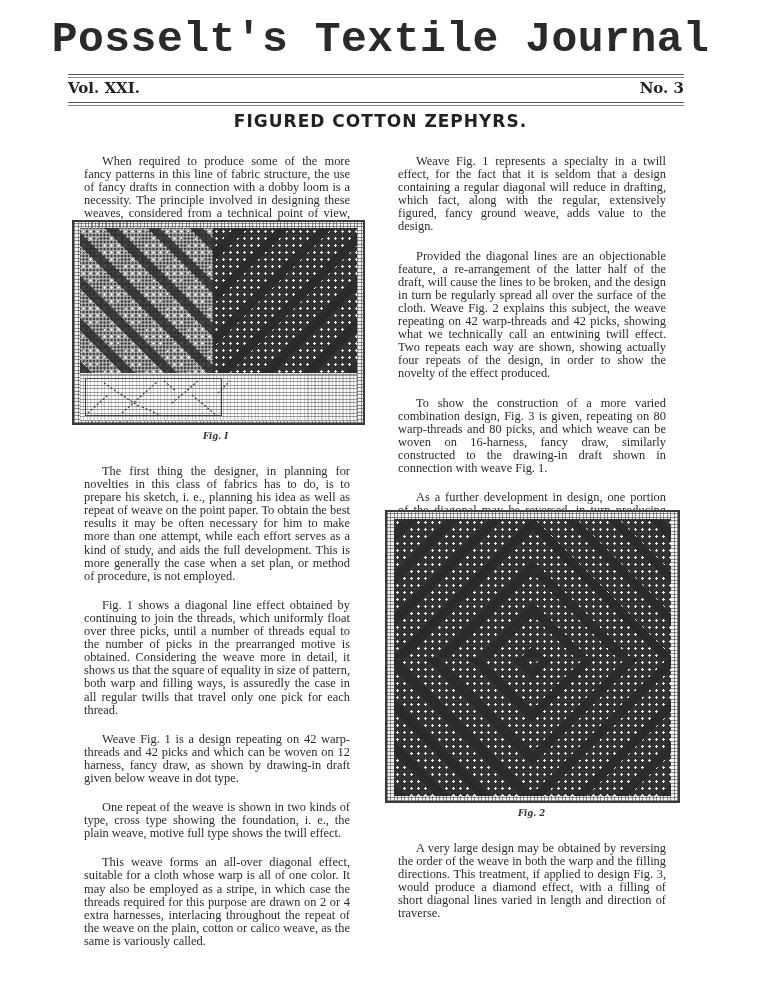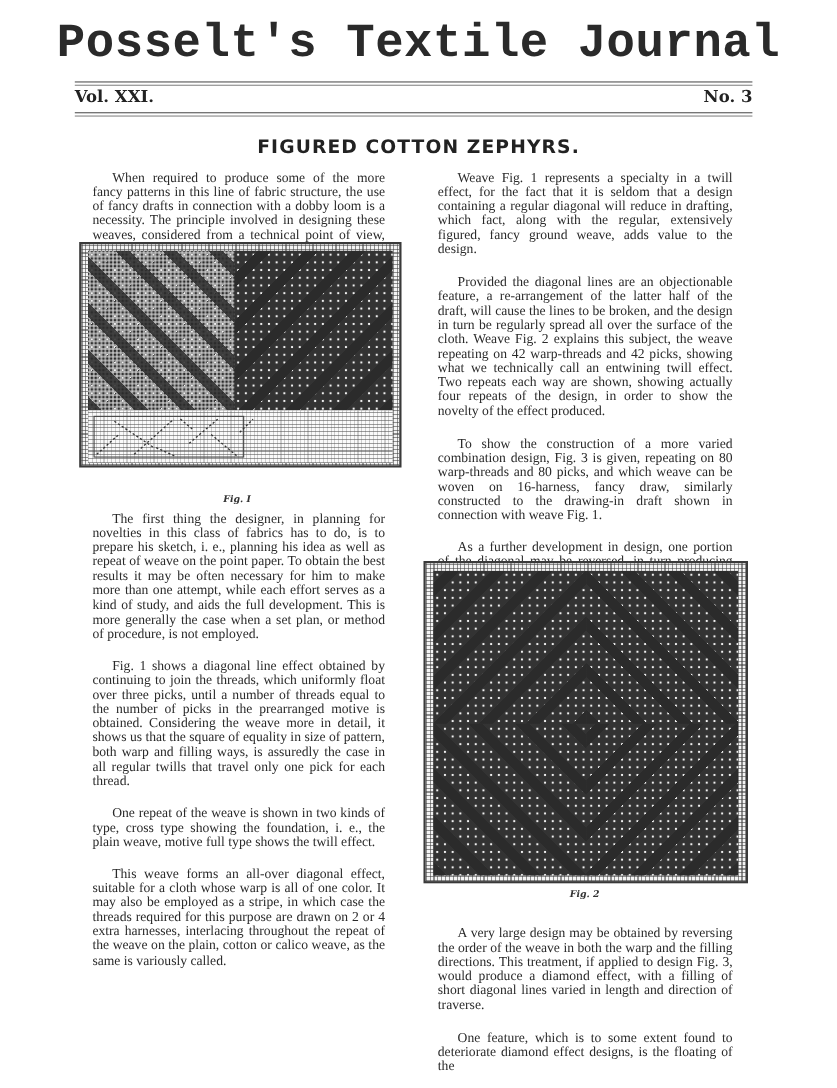--- a/index.html
+++ b/index.html
@@ -9,21 +9,21 @@
               font-family: Liberation Mono, monospace; font-weight: bold; font-size: 43px;
               letter-spacing: 0.5px; color: #2a2a2a; line-height: 52px; }
   .rule { position: absolute; left: 68px; width: 616px; height: 0; border-top: 1px solid #555; }
   .rule.thin { border-top: 1px solid #888; }
   .issue-bar { position: absolute; left: 68px; width: 616px; top: 79px; height: 20px;
                font-family: "DejaVu Serif", serif; font-weight: bold; font-size: 15px; color: #222; }
   .issue-bar span { position: absolute; top: 0; white-space: nowrap; }
   .vol { left: 0; }
   .date { left: 0; right: 0; text-align: center; }
   .no { right: 0; }
-  .headline { position: absolute; left: 0; width: 761px; top: 124px; text-align: center;
+  .headline { position: absolute; left: 0; width: 761px; top: 111px; text-align: center;
               font-family: "DejaVu Sans", sans-serif; font-weight: bold; font-size: 17px;
               letter-spacing: 1px; color: #222; }
   .col { position: absolute; font-family: "Liberation Serif", serif; font-size: 12.4px;
          line-height: 13.1px; text-align: justify; color: #2a2a2a; }
   .col p { margin: 16px; text-indent: 18px; }
   .col p.gap { margin-top: 3px; }
   .col-left-a { left: 68px; width: 298px; top: 139px; }
   .col-left-b { left: 68px; width: 298px; top: 449px; }
   .col-right-a { left: 382px; width: 300px; top: 139px; }
   .col-right-b { left: 382px; width: 300px; top: 826px; }
@@ -100,25 +100,26 @@
         <line x1="42" y1="40" x2="78" y2="8"></line>
         <line x1="62" y1="34" x2="80" y2="42"></line>
         <line x1="84" y1="8" x2="96" y2="18"></line>
         <line x1="92" y1="30" x2="118" y2="8"></line>
         <line x1="112" y1="22" x2="136" y2="42"></line>
         <line x1="138" y1="20" x2="150" y2="8"></line>
       </g>
     </svg>
   </div>
 </div>
-<div class="caption" style="left:203px; top:431px;margin-top:18px;">Fig. I</div>
+<div class="caption" style="left:203px; top:431px;">Fig. I</div>
 
 <div class="col col-left-b">
   <p>The first thing the designer, in planning for novelties in this class of fabrics has to do, is to prepare his sketch, i. e., planning his idea as well as repeat of weave on the point paper.  To obtain the best results it may be often necessary for him to make more than one attempt, while each effort serves as a kind of study, and aids the full development.  This is more generally the case when a set plan, or method of procedure, is not employed.</p>
   <p>Fig. 1 shows a diagonal line effect obtained by continuing to join the threads, which uniformly float over three picks, until a number of threads equal to the number of picks in the prearranged motive is obtained.  Considering the weave more in detail, it shows us that the square of equality in size of pattern, both warp and filling ways, is assuredly the case in all regular twills that travel only one pick for each thread.</p>
+  <p>Weave Fig. 1 is a design repeating on 42 warp-threads and 42 picks and which can be woven on 12 harness, fancy draw, as shown by drawing-in draft given below weave in dot type.</p>
   <p>One repeat of the weave is shown in two kinds of type, cross type showing the foundation, i. e., the plain weave, motive full type shows the twill effect.</p>
   <p>This weave forms an all-over diagonal effect, suitable for a cloth whose warp is all of one color.  It may also be employed as a stripe, in which case the threads required for this purpose are drawn on 2 or 4 extra harnesses, interlacing throughout the repeat of the weave on the plain, cotton or calico weave, as the same is variously called.</p>
 </div>
 
 <div class="col col-right-a">
   <p>Weave Fig. 1 represents a specialty in a twill effect, for the fact that it is seldom that a design containing a regular diagonal will reduce in drafting, which fact, along with the regular, extensively figured, fancy ground weave, adds value to the design.</p>
   <p class="gap">Provided the diagonal lines are an objectionable feature, a re-arrangement of the latter half of the draft, will cause the lines to be broken, and the design in turn be regularly spread all over the surface of the cloth.  Weave Fig. 2 explains this subject, the weave repeating on 42 warp-threads and 42 picks, showing what we technically call an entwining twill effect.  Two repeats each way are shown, showing actually four repeats of the design, in order to show the novelty of the effect produced.</p>
   <p class="gap">To show the construction of a more varied combination design, Fig. 3 is given, repeating on 80 warp-threads and 80 picks, and which weave can be woven on 16-harness, fancy draw, similarly constructed to the drawing-in draft shown in connection with weave Fig. 1.</p>
   <p class="gap">As a further development in design, one portion of the diagonal may be reversed, in turn producing effect shown in Fig. 4, a design composed of lines varied in length and direction of inclination, and which weave also calls for a 16-harness, fancy draw, in connection with 80 warp-threads and 80 picks for the repeat of the pattern.</p>
 </div>
@@ -128,14 +129,13 @@
     <div class="diag stripe-dark-r" style="left:0; top:0; width:50%; height:50%;"></div>
     <div class="diag stripe-dark" style="left:50%; top:0; width:50%; height:50%;"></div>
     <div class="diag stripe-dark" style="left:0; top:50%; width:50%; height:50%;"></div>
     <div class="diag stripe-dark-r" style="left:50%; top:50%; width:50%; height:50%;"></div>
   </div>
 </div>
 <div class="caption" style="left:518px; top:808px;">Fig. 2</div>
 
 <div class="col col-right-b">
   <p>A very large design may be obtained by reversing the order of the weave in both the warp and the filling directions.  This treatment, if applied to design Fig. 3, would produce a diamond effect, with a filling of short diagonal lines varied in length and direction of traverse.</p>
-  <p class="gap">One feature, which is to some extent found to deteriorate diamond effect designs, is the floating of the</p>
 </div>
 
 </body></html>

